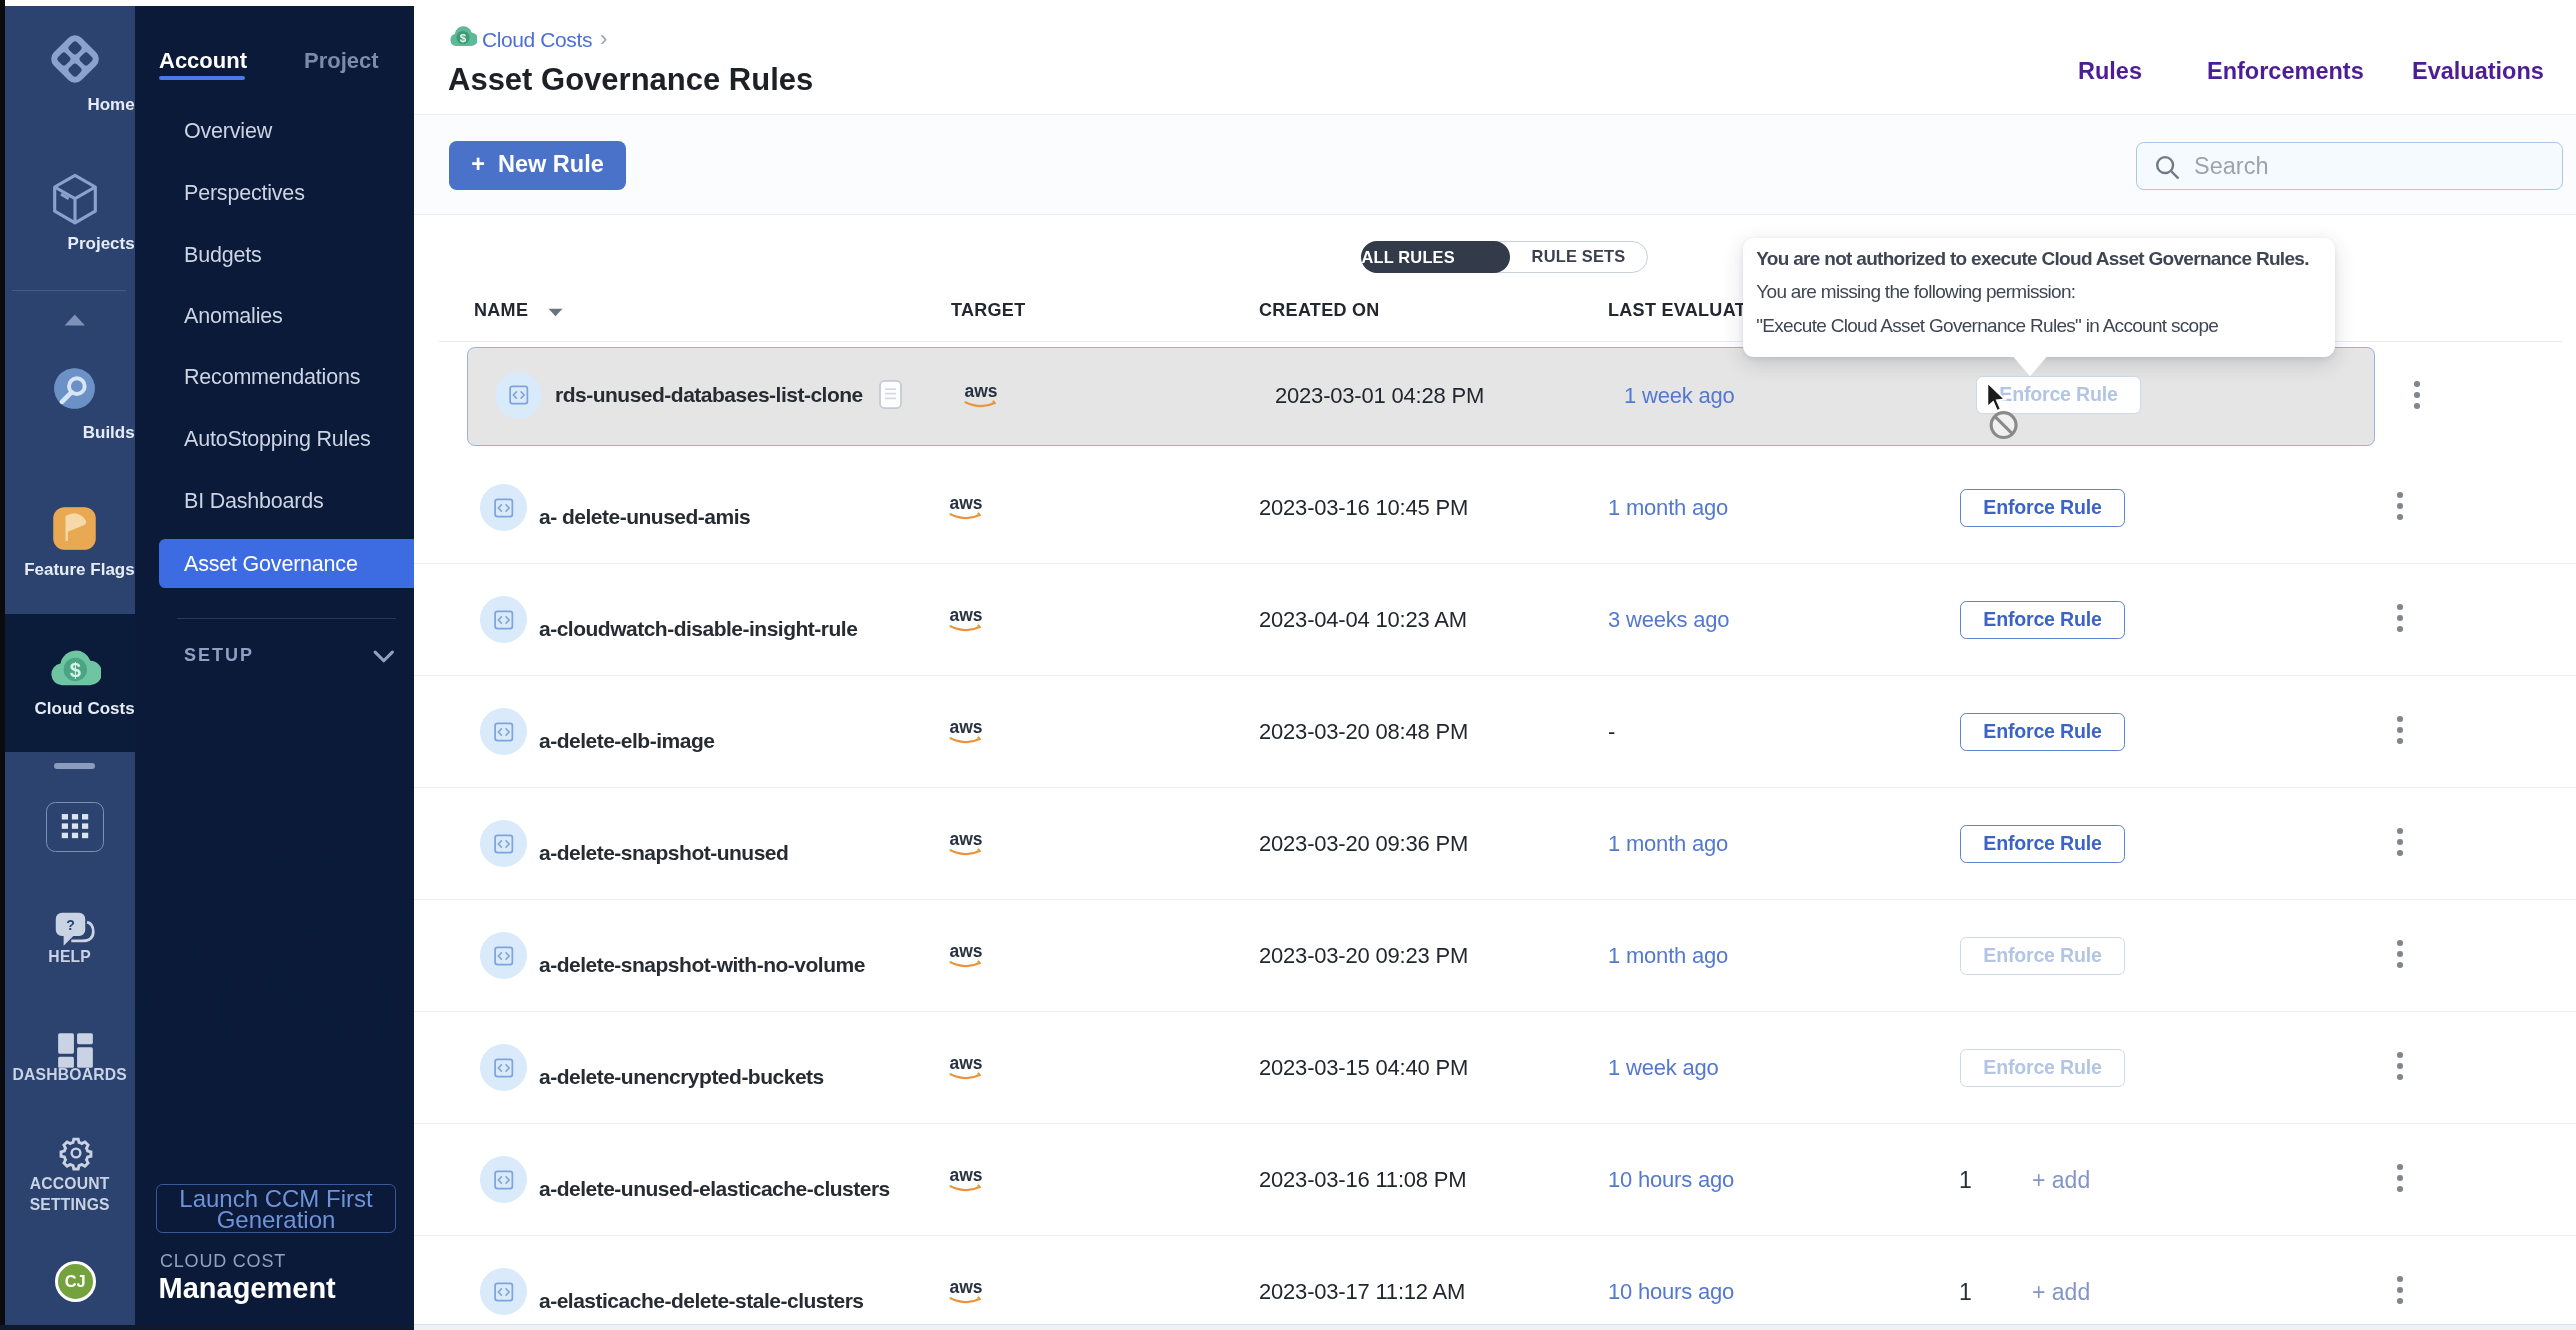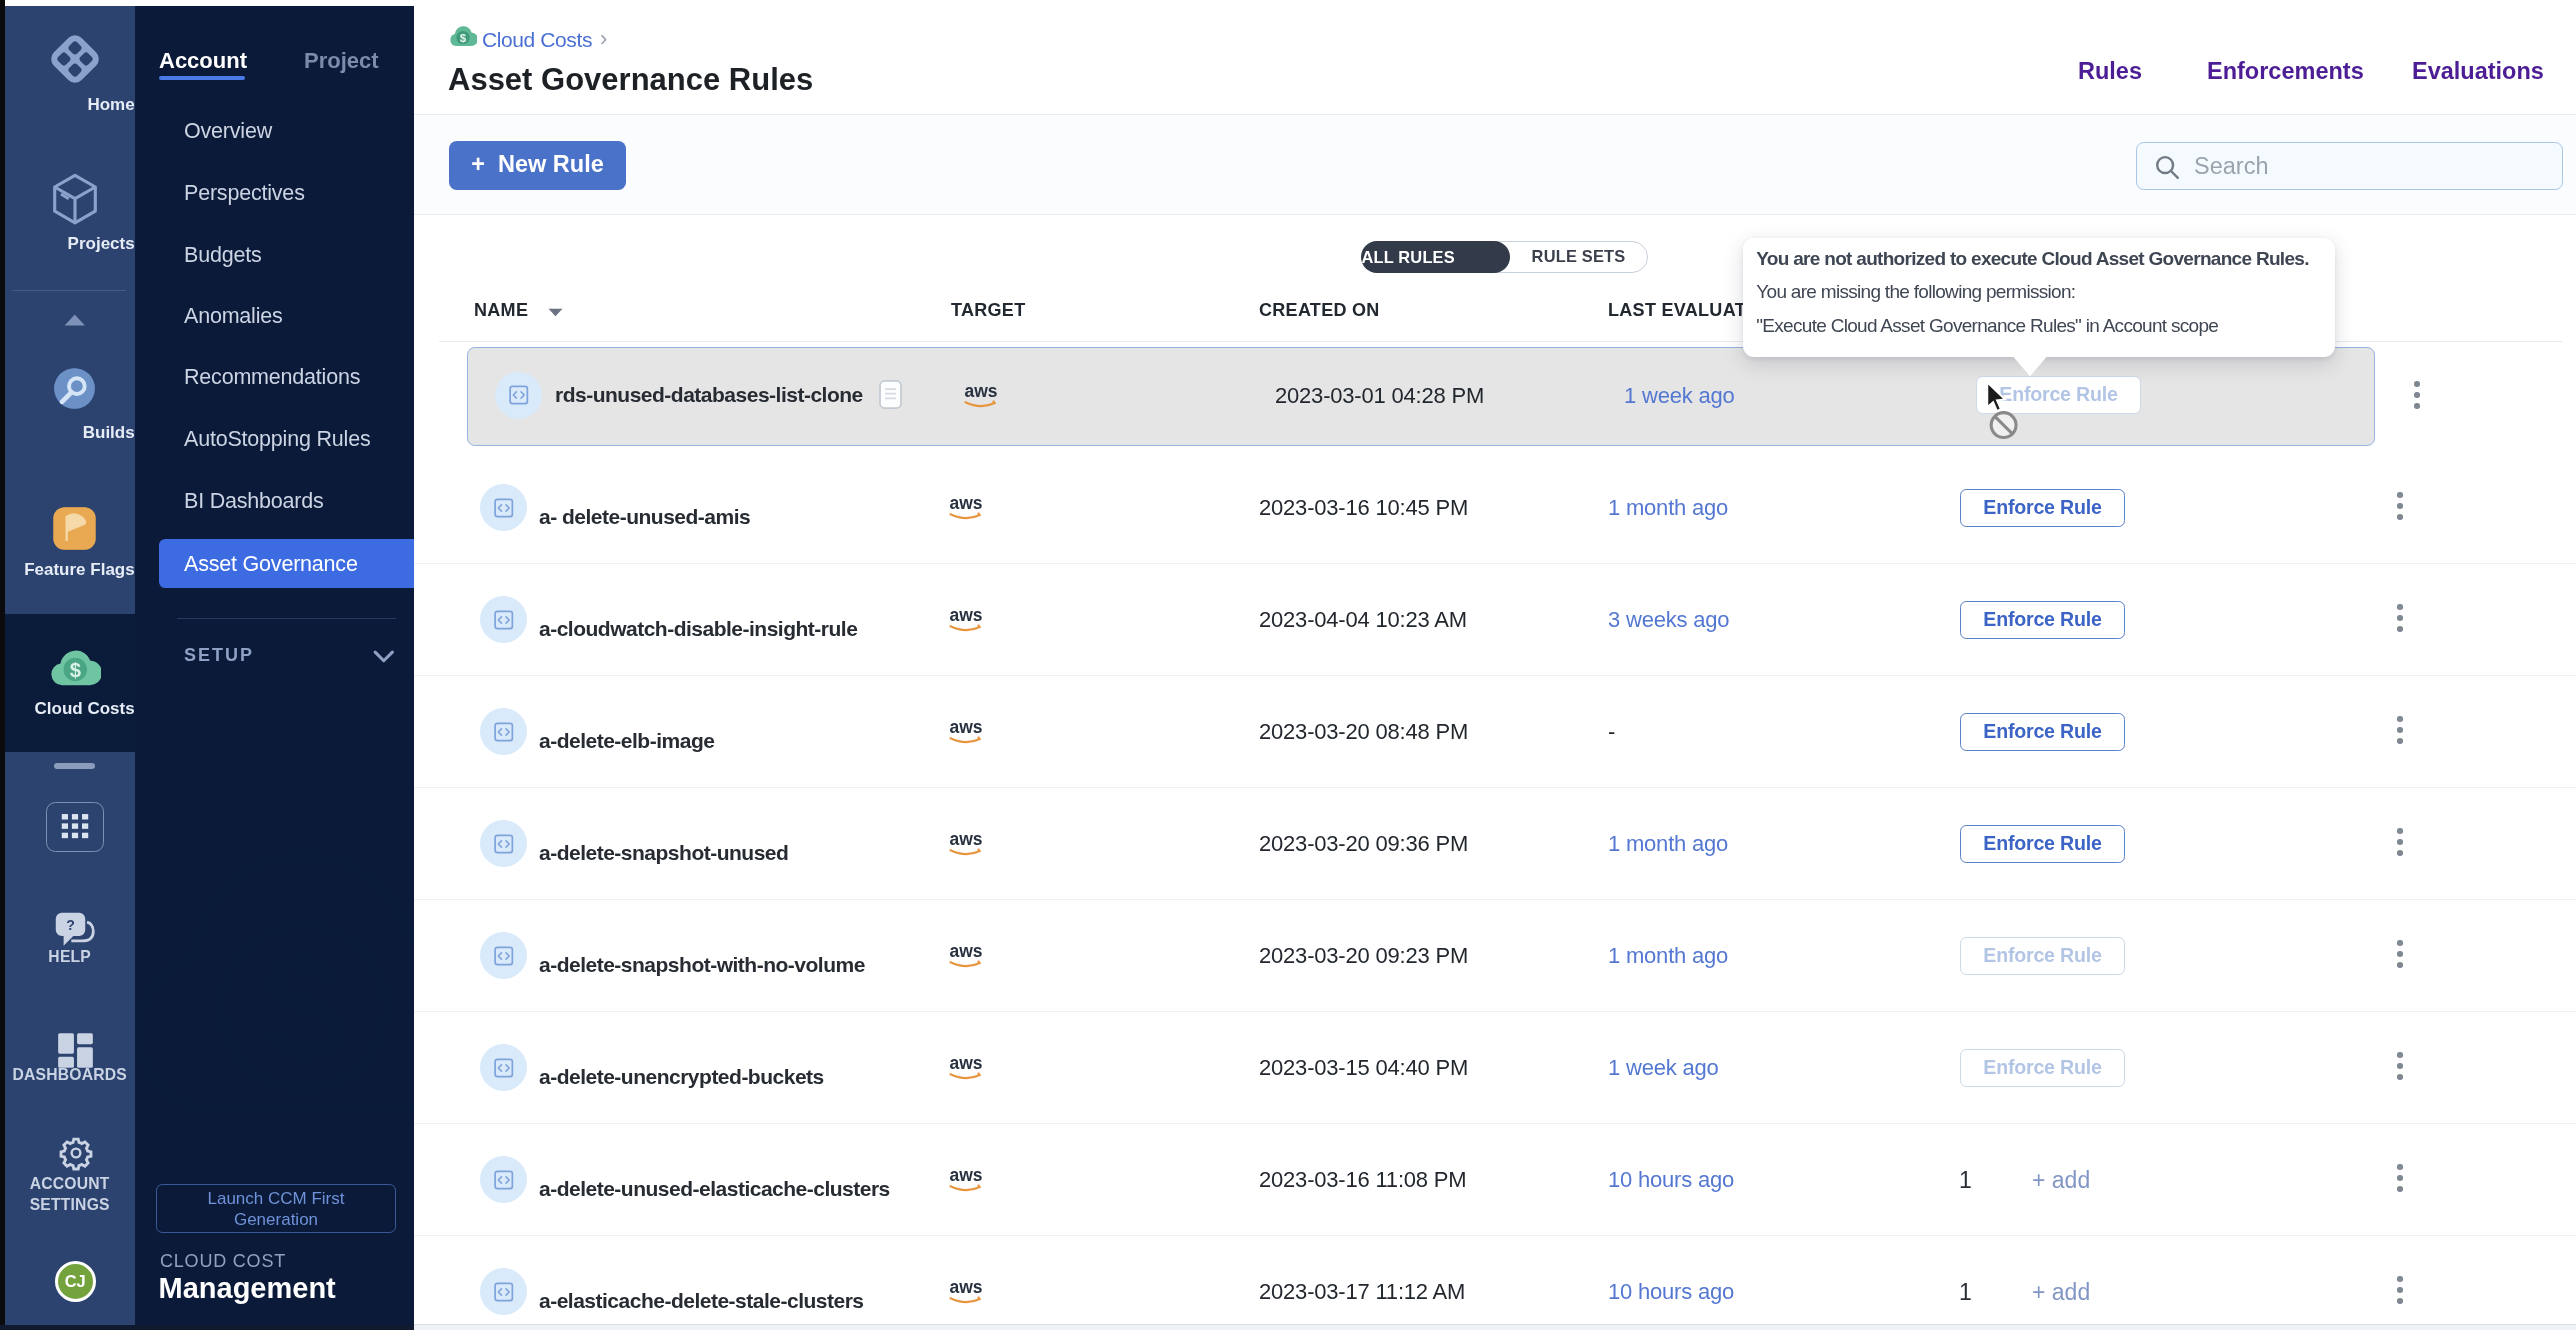--- a/index.html
+++ b/index.html
@@ -209,21 +209,21 @@
   <div class="mi" style="top:421px">AutoStopping Rules</div>
   <div class="mi" style="top:483px">BI Dashboards</div>
   <div class="hl"></div>
   <div class="hlt">Asset Governance</div>
   <div class="abs" style="left:42px;top:612px;width:219px;height:0.8px;background:#26395f"></div>
   <div class="abs" style="left:49px;top:639px;color:#8ea0c4;font-size:18px;font-weight:700;letter-spacing:2px">SETUP</div>
   <svg class="abs" style="left:237px;top:643px" width="23.5" height="15.7" viewBox="0 0 30 20">
     <path d="M4 4 L15 15 L26 4" fill="none" stroke="#8ea0c4" stroke-width="4" stroke-linecap="round" stroke-linejoin="round"></path>
   </svg>
   <div class="abs" style="left:21px;top:1178px;width:240px;height:49px;border:1.6px solid #3a5a9a;border-radius:6.3px;
-       color:#6f92d8;font-size:17px;text-align:center;padding-top:3.9px;line-height:20.4px">Launch CCM First<br>Generation</div>
+       color:#6f92d8;font-size:24px;text-align:center;padding-top:3.9px;line-height:20.4px">Launch CCM First<br>Generation</div>
   <div class="abs" style="left:25px;top:1245px;color:#93a1bd;font-size:18px;letter-spacing:0.8px">CLOUD COST</div>
   <div class="abs" style="left:23.5px;top:1266px;color:#fff;font-size:29px;font-weight:700">Management</div>
 </div>
 <div class="abs" id="main">
   <div class="band1"></div>
   <div class="band2"></div>
 
   <svg class="abs" style="left:35px;top:19px" width="28" height="23.5" viewBox="0 0 36 30">
     <path d="M9 27 a8 8 0 0 1 -1.5 -15.6 a11 11 0 0 1 21.5 -1.9 a8.5 8.5 0 0 1 -1 17.5 Z" fill="#5fb896"></path>
     <circle cx="18" cy="16" r="8.5" fill="#3f9a78"></circle>

